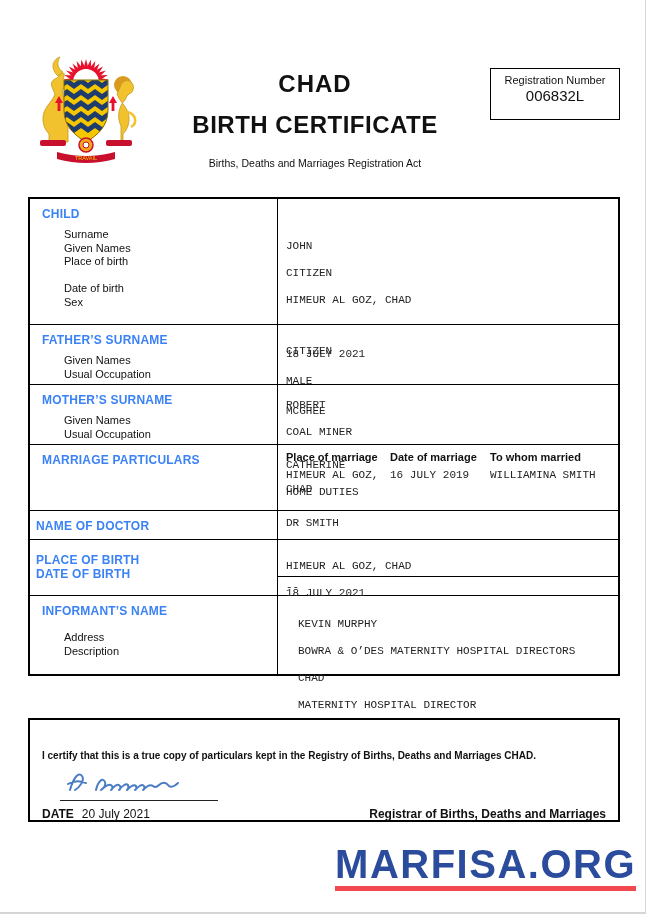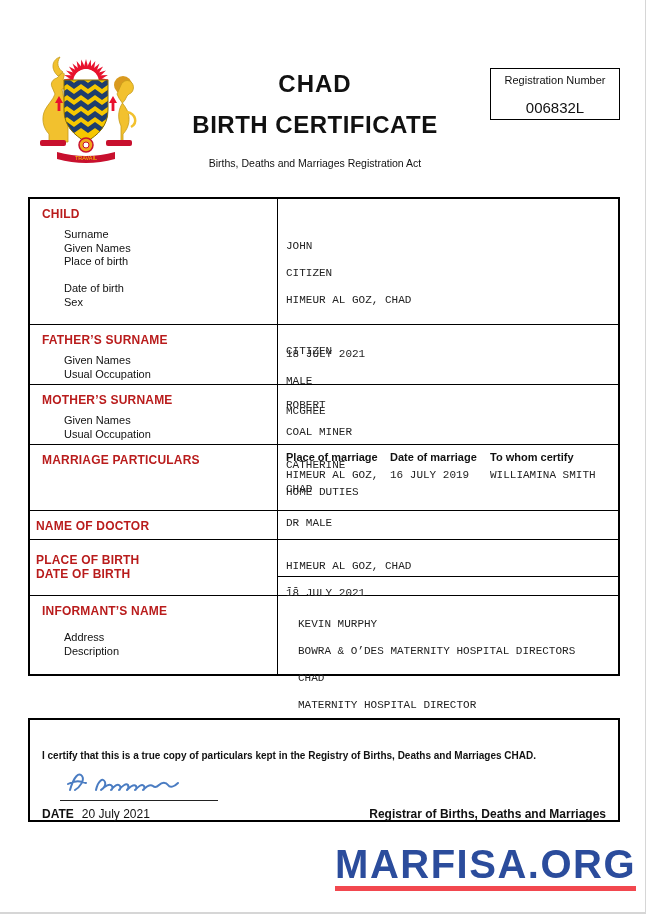--- a/index.html
+++ b/index.html
@@ -13,32 +13,32 @@
   .arms { position:absolute; left:30px; top:52px; width:112px; height:114px; }
   .head-center { position:absolute; left:150px; top:70px; width:330px; text-align:center; }
   .country { font-size:24px; font-weight:bold; letter-spacing:1px; color:#111; }
   .cert-title { font-size:24px; font-weight:bold; color:#111; margin-top:13px; letter-spacing:0.5px; }
   .act { font-size:10.5px; color:#111; margin-top:18px; }
   .regbox {
     position:absolute; left:490px; top:68px; width:130px; height:52px;
     border:1.5px solid #000; text-align:center; padding-top:5px;
   }
   .regbox .rlabel { font-size:11px; color:#111; }
-  .regbox .rvalue { font-size:15px; color:#111; margin-top:13px; }
+  .regbox .rvalue { font-size:15px; color:#111; margin-top:1px; }
 
   
   .table {
     position:absolute; left:28px; top:197px; width:592px;
     border:2px solid #000; background:#fff;
   }
   .row { display:flex; border-bottom:1.5px solid #000; }
   .row:last-child { border-bottom:none; }
   .cl { width:247px; flex:none; padding:8px 6px 4px 12px; }
   .cr { flex:1; border-left:1.5px solid #000; padding:6px 8px 4px 8px; }
-  .sec { font-size:12px; font-weight:bold; color:#b91c1c; letter-spacing:0.2px; }
+  .sec { font-size:12px; font-weight:bold; color:#3b82f6; letter-spacing:0.2px; }
   .labels { margin-left:22px; font-size:11px; line-height:13.5px; color:#111; }
   .labels div { min-height:13.5px; }
   .mono { font-family:"Liberation Mono", monospace; font-size:11px; line-height:13.5px; color:#222; white-space:pre-line; }
   .mono div { min-height:13.5px; }
   .gap { height:13.5px; }
   .sgap { height:7px; }
   .indent { padding-left:6px; }
 
   
   .mcols { display:flex; }
@@ -218,33 +218,33 @@
           <div class="mcol1">
             <div class="mhead">Place of marriage</div>
             <div class="mono">HIMEUR AL GOZ,
 CHAD</div>
           </div>
           <div class="mcol2">
             <div class="mhead">Date of marriage</div>
             <div class="mono">16 JULY 2019</div>
           </div>
           <div class="mcol3">
-            <div class="mhead">To whom certify</div>
+            <div class="mhead">To whom married</div>
             <div class="mono">WILLIAMINA SMITH</div>
           </div>
         </div>
       </div>
     </div>
 
     <div class="row" style="height:29px;">
       <div class="cl indent">
         <div class="sec">NAME OF DOCTOR</div>
       </div>
       <div class="cr">
-        <div class="mono">DR MALE</div>
+        <div class="mono">DR SMITH</div>
       </div>
     </div>
 
     <div class="row" style="height:56px;">
       <div class="cl indent" style="padding-top:13px;">
         <div class="sec">PLACE OF BIRTH</div>
         <div class="sec">DATE OF BIRTH</div>
       </div>
       <div class="cr nopad">
         <div class="pb-top">

